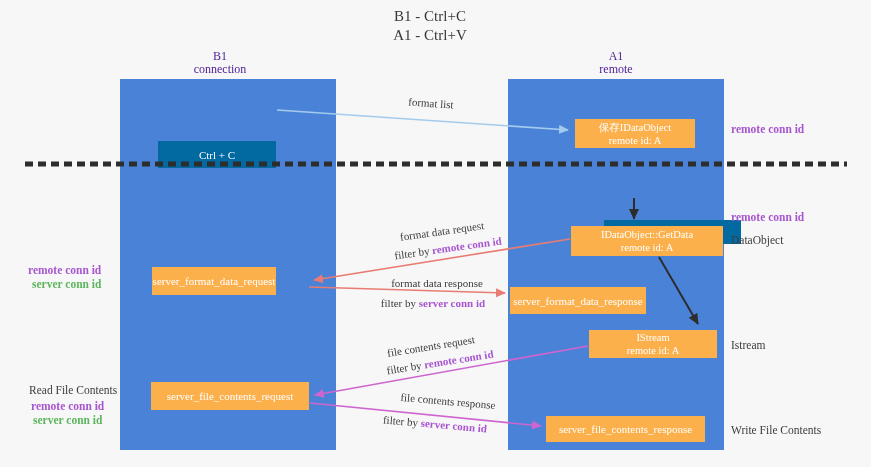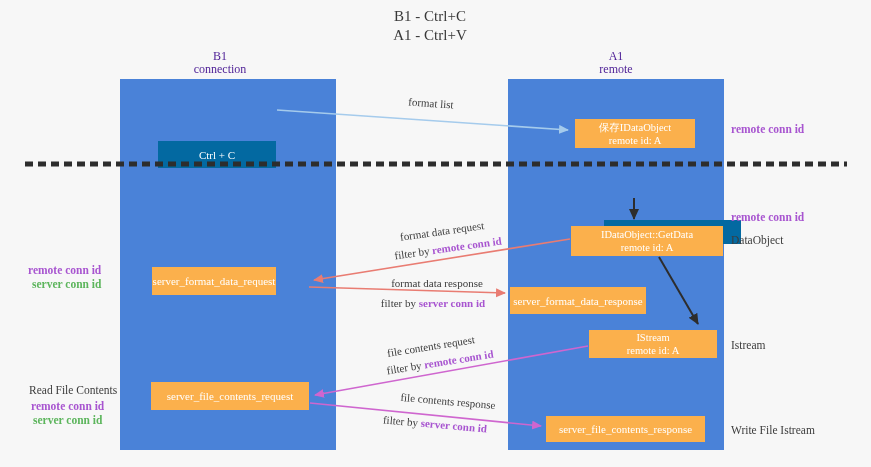--- a/index.html
+++ b/index.html
@@ -124,21 +124,21 @@
 
   <div class="alabel" style="left:448px;top:401px;transform:translate(-50%,-50%) rotate(5deg);">file contents response</div>
   <div class="alabel" style="left:435px;top:424px;transform:translate(-50%,-50%) rotate(5deg);">
     <span>filter by </span><span class="purple">server conn id</span>
   </div>
 
   <div class="lbl purple" style="left:731px;top:123px;">remote conn id</div>
   <div class="lbl purple" style="left:731px;top:211px;">remote conn id</div>
   <div class="lbl" style="left:731px;top:234px;">DataObject</div>
   <div class="lbl" style="left:731px;top:339px;">Istream</div>
-  <div class="lbl" style="left:731px;top:424px;">Write File Istream</div>
+  <div class="lbl" style="left:731px;top:424px;">Write File Contents</div>
 
   <div class="lbl purple" style="left:28px;top:264px;">remote conn id</div>
   <div class="lbl greentxt" style="left:32px;top:278px;">server conn id</div>
   <div class="lbl" style="left:29px;top:384px;">Read File Contents</div>
   <div class="lbl purple" style="left:31px;top:400px;">remote conn id</div>
   <div class="lbl greentxt" style="left:33px;top:414px;">server conn id</div>
 
 </div>
 
 </body></html>

